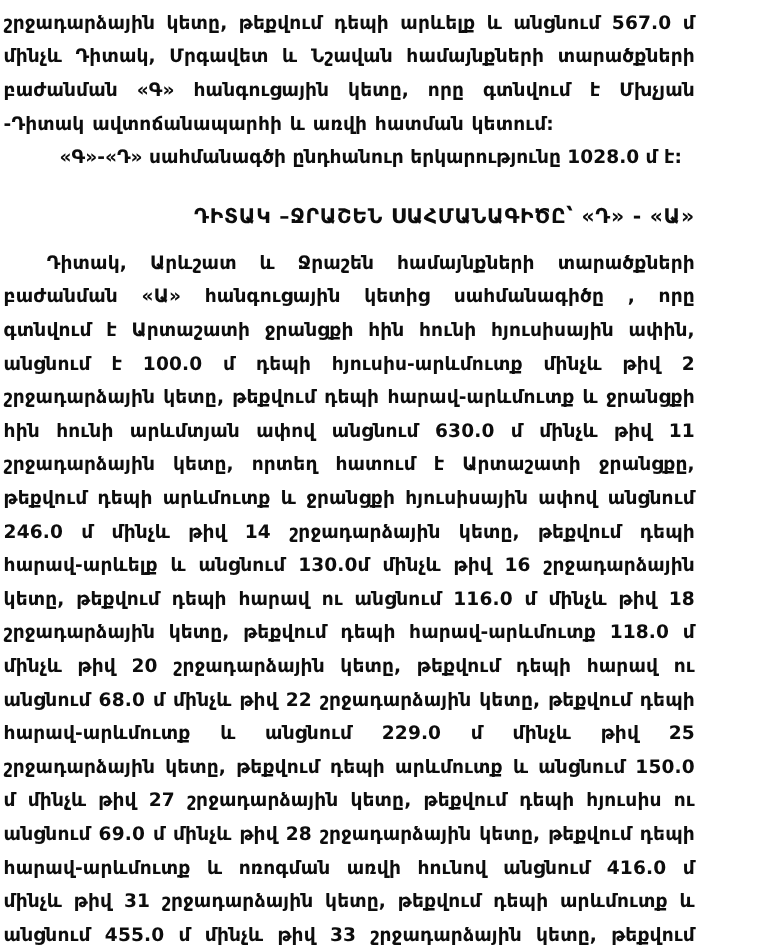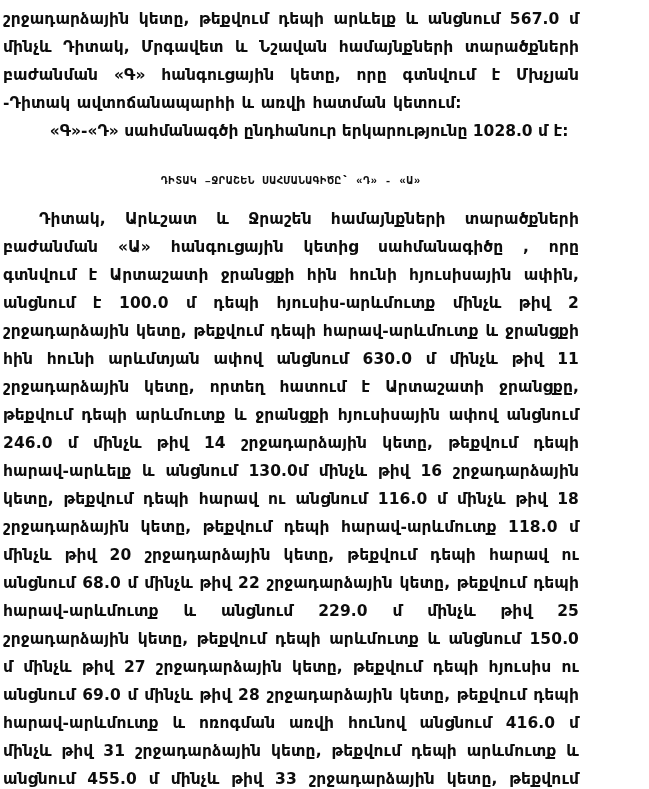--- a/index.html
+++ b/index.html
@@ -31,26 +31,25 @@
   .para.first-indent {
     text-indent: 36px;
   }
   .summary-line {
     margin: 0;
     text-align: center;
     text-indent: 36px;
   }
   .section-heading {
     margin: 24px 0 12px 0;
-    text-align: center;
-    font-size: 11px;
+    text-align: right;
+    font-size: 17px;
     font-weight: 700;
     letter-spacing: 0.6px;
     line-height: 24px;
-    font-family: Liberation Mono, monospace;
   }
 </style>
 </head>
 <body>
 
 <div class="page">
 
   <p class="para">շրջադարձային կետը, թեքվում դեպի արևելք և անցնում 567.0 մ մինչև Դիտակ, Մրգավետ և Նշավան  համայնքների տարածքների բաժանման  «Գ» հանգուցային կետը, որը գտնվում է Մխչյան -Դիտակ ավտոճանապարհի և առվի հատման կետում:</p>
 
   <p class="summary-line">«Գ»-«Դ»  սահմանագծի ընդհանուր երկարությունը  1028.0  մ է:</p>

